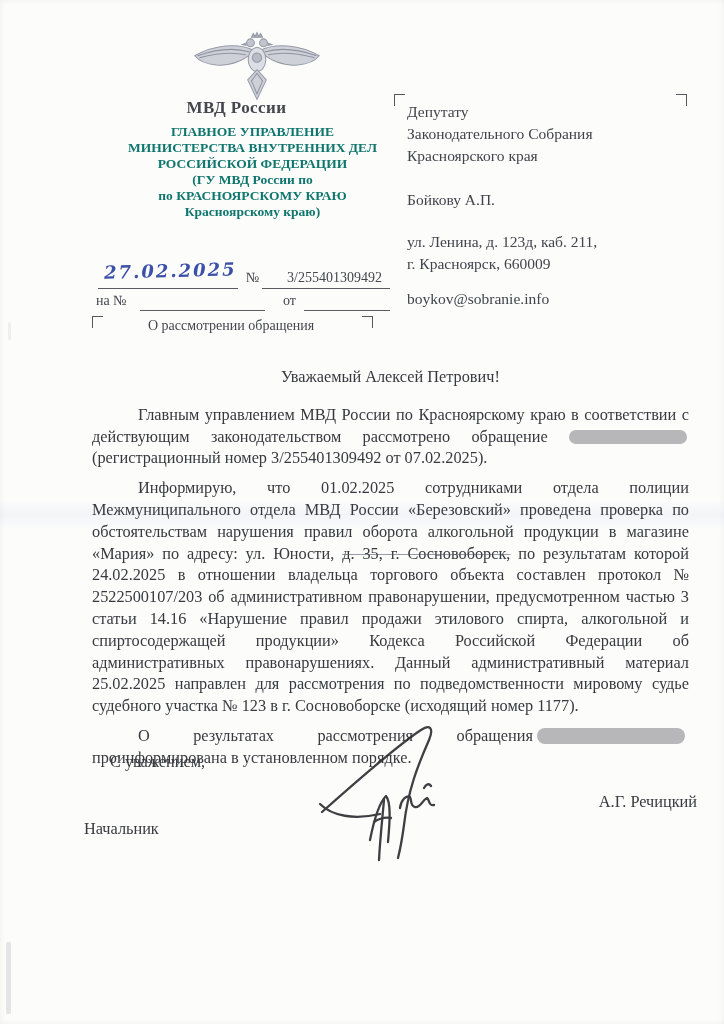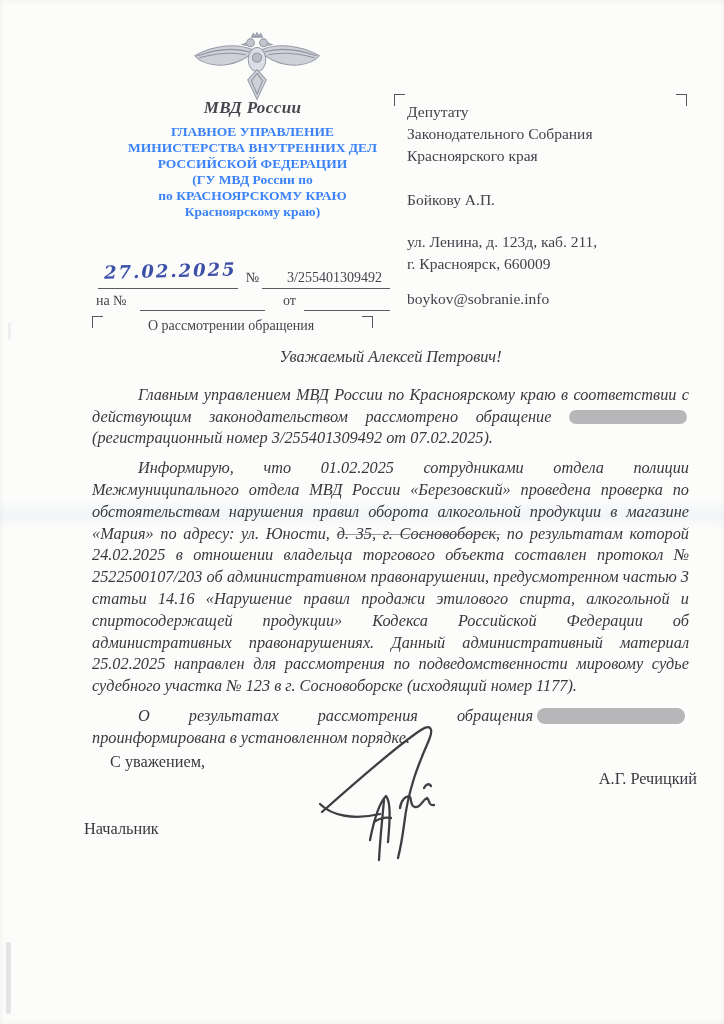--- a/index.html
+++ b/index.html
@@ -13,24 +13,24 @@
     color:#3b3c44;
     overflow:hidden;
     box-shadow:inset 0 0 6px rgba(0,0,0,.06);
   }
   
   .scan-band{position:absolute;left:0;width:724px;height:30px;
     background:linear-gradient(180deg,rgba(190,204,228,0) 0%,rgba(190,204,228,.16) 50%,rgba(190,204,228,0) 100%);}
   .scan-edge{position:absolute;background:rgba(160,165,175,.28);border-radius:2px;}
   
   .emblem{position:absolute;left:192px;top:30px;width:130px;height:72px;}
-  .org-short{position:absolute;left:80px;top:98px;width:345px;text-align:center;
-    font-weight:bold;font-size:17px;color:#45464e;letter-spacing:.4px;font-style:italic;}
+  .org-short{position:absolute;left:64px;top:98px;width:345px;text-align:center;
+    font-weight:bold;font-size:17px;color:#45464e;letter-spacing:.4px;}
   .org-lines{position:absolute;left:80px;top:124px;width:345px;text-align:center;
-    font-weight:bold;font-size:13.5px;line-height:16px;color:#3b82f6;}
+    font-weight:bold;font-size:13.5px;line-height:16px;color:#0f766e;}
   .org-contact{position:absolute;left:80px;top:229px;width:345px;text-align:center;
     font-size:12.5px;line-height:16px;color:#4a4b53;}
   
   .hw-date{position:absolute;left:104px;top:260px;width:140px;
     font-family:"DejaVu Serif",serif;font-style:italic;font-weight:bold;
     font-size:18px;letter-spacing:2px;color:#3b50a8;transform:rotate(-1.5deg);}
   .u-line{position:absolute;border-bottom:1.3px solid #5a5b63;height:0;}
   .reg-label{position:absolute;font-size:14px;color:#44454d;}
   
   .ctl{position:absolute;width:10px;height:11px;border-left:1.4px solid #55565e;border-top:1.4px solid #55565e;}
@@ -38,32 +38,32 @@
   
   .subject{position:absolute;left:100px;top:318px;width:262px;text-align:center;
     font-size:14px;color:#44454d;}
   
   .addressee{position:absolute;left:407px;top:101px;width:282px;
     font-size:15.5px;line-height:22px;color:#42434b;}
   .addressee .gap20{height:20px;}
   .addressee .gap22{height:22px;}
   .addressee .gap13{height:13px;}
   
-  .body-block{position:absolute;left:84px;top:346px;width:613px;
-    font-size:16.3px;line-height:21.8px;color:#38393f;font-style:italic;}
+  .body-block{position:absolute;left:84px;top:366px;width:613px;
+    font-size:16.3px;line-height:21.8px;color:#38393f;}
   .salutation{text-align:center;margin:0 0 16px 0;}
   .body-block p{margin:8px;text-align:justify;text-indent:46px;}
   .redact{display:inline-block;background:#b7b7b9;border-radius:7px;vertical-align:-2px;}
   .redact.r1{width:118px;height:14px;margin-right:2px;}
   .redact.r2{width:148px;height:16px;border-radius:8px;margin:0 4px;vertical-align:-3px;}
   .struck{text-decoration:line-through;text-decoration-color:rgba(85,90,105,.6);text-decoration-thickness:1px;}
   
   .regards{position:absolute;left:110px;top:752px;font-size:16.3px;color:#38393f;}
   .position-title{position:absolute;left:84px;top:795px;font-size:16.3px;color:#38393f;margin-top:24px;}
-  .signer-name{position:absolute;left:497px;top:769px;width:200px;text-align:right;
+  .signer-name{position:absolute;left:497px;top:792px;width:200px;text-align:right;
     font-size:16.3px;color:#38393f;}
   .signature{position:absolute;left:318px;top:700px;width:195px;height:165px;}
 </style>
 </head>
 <body>
 
 <div class="page">
 
   <div class="scan-band" style="top:500px;"></div>
   <div class="scan-edge" style="left:6px;top:942px;width:5px;height:72px;"></div>

